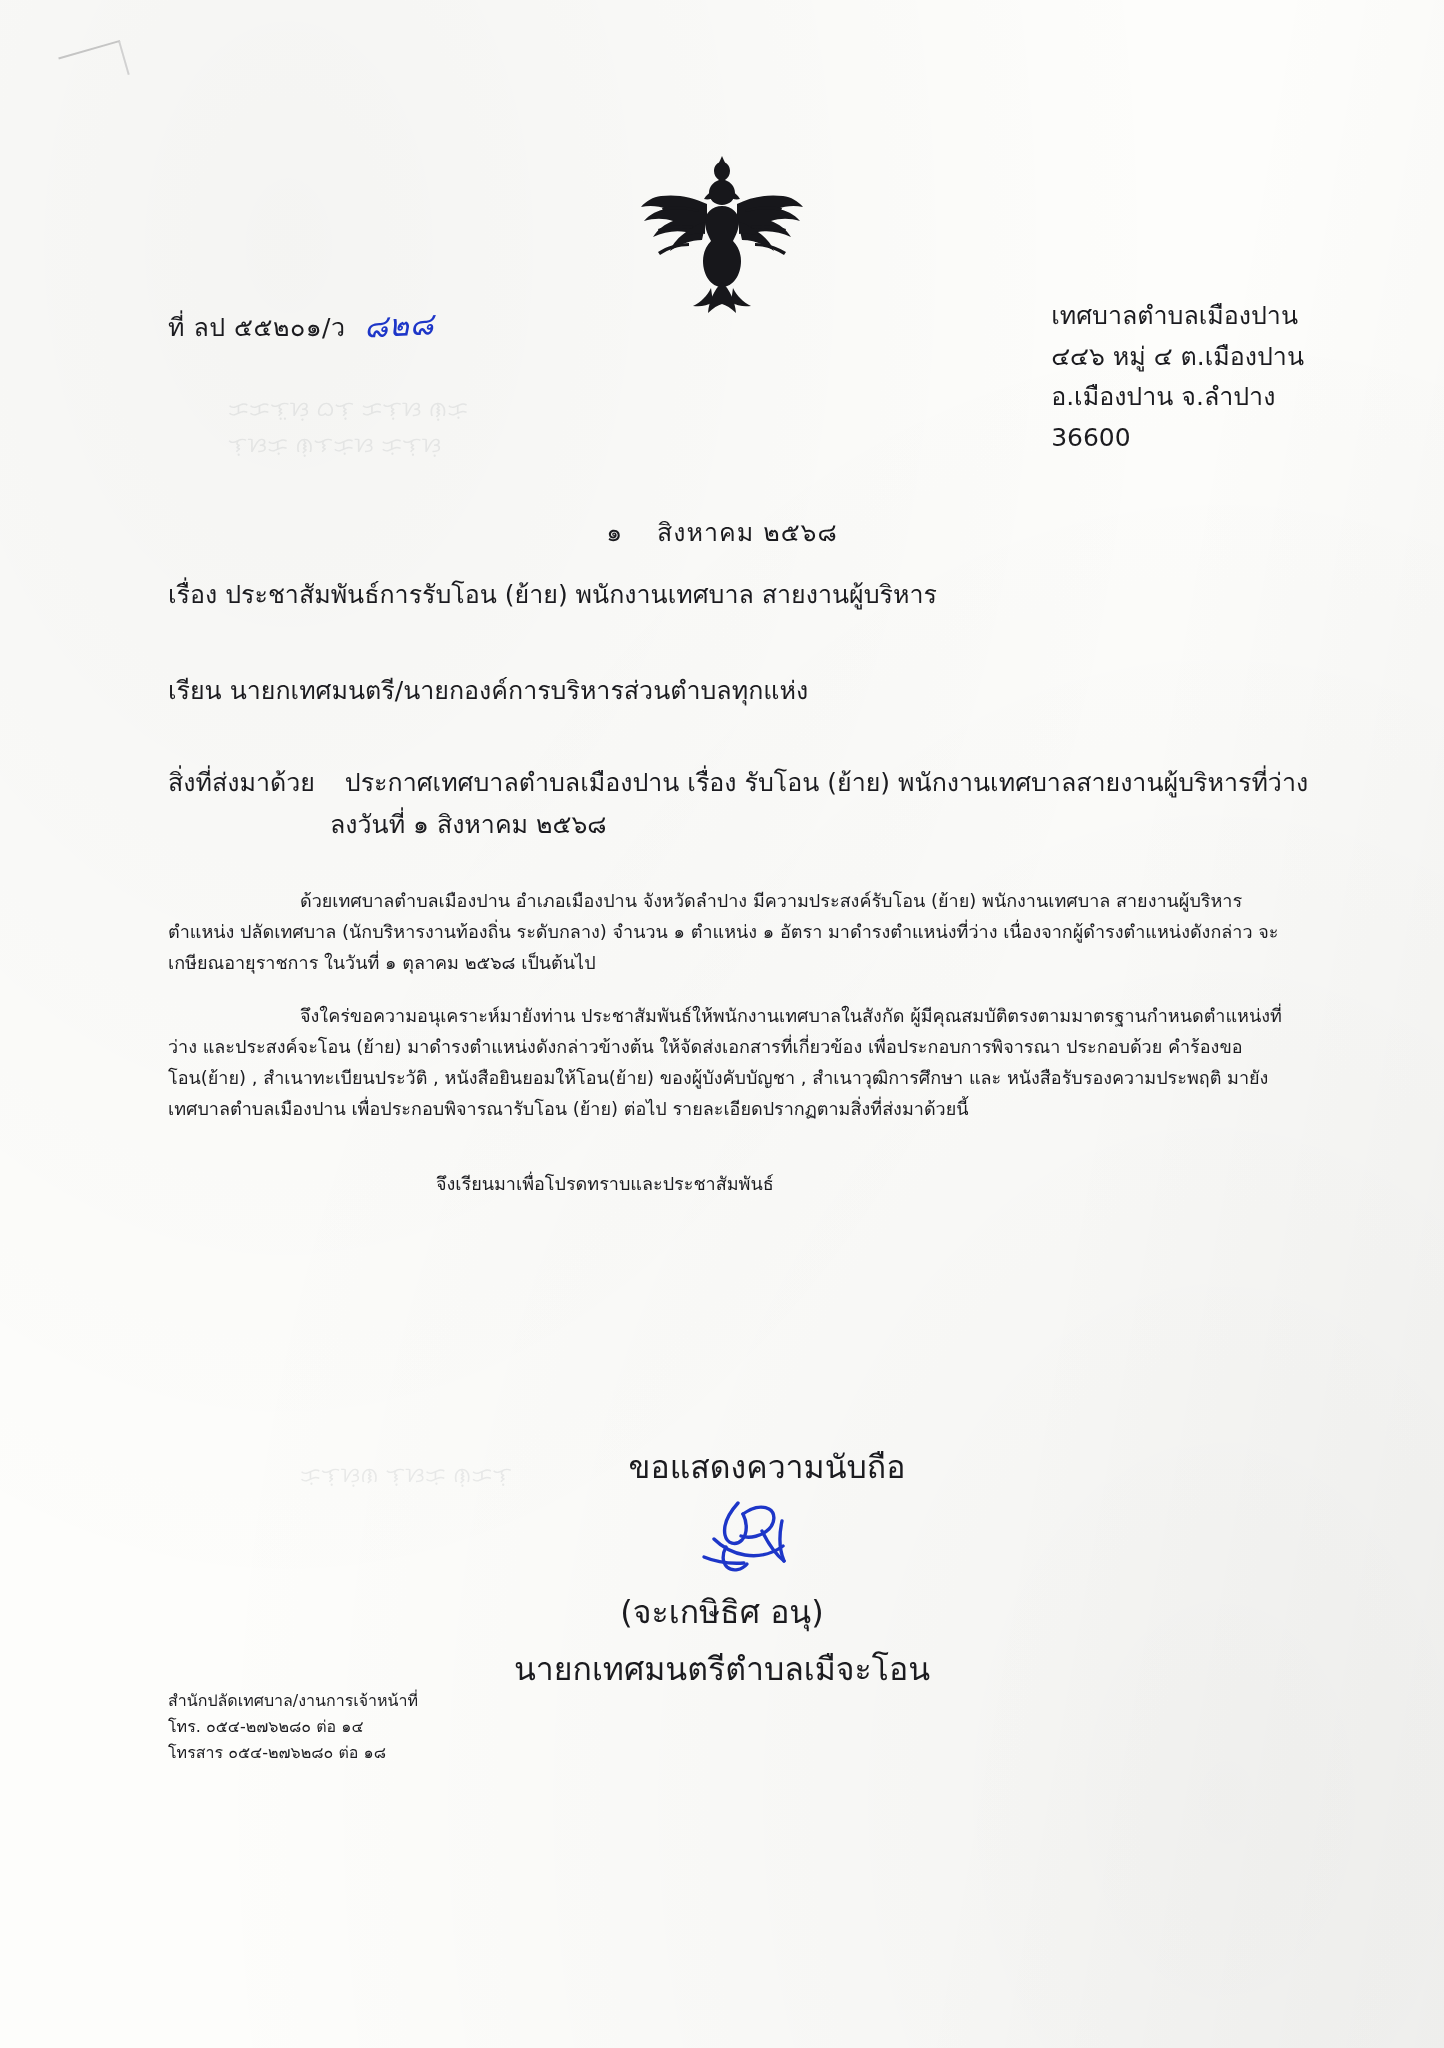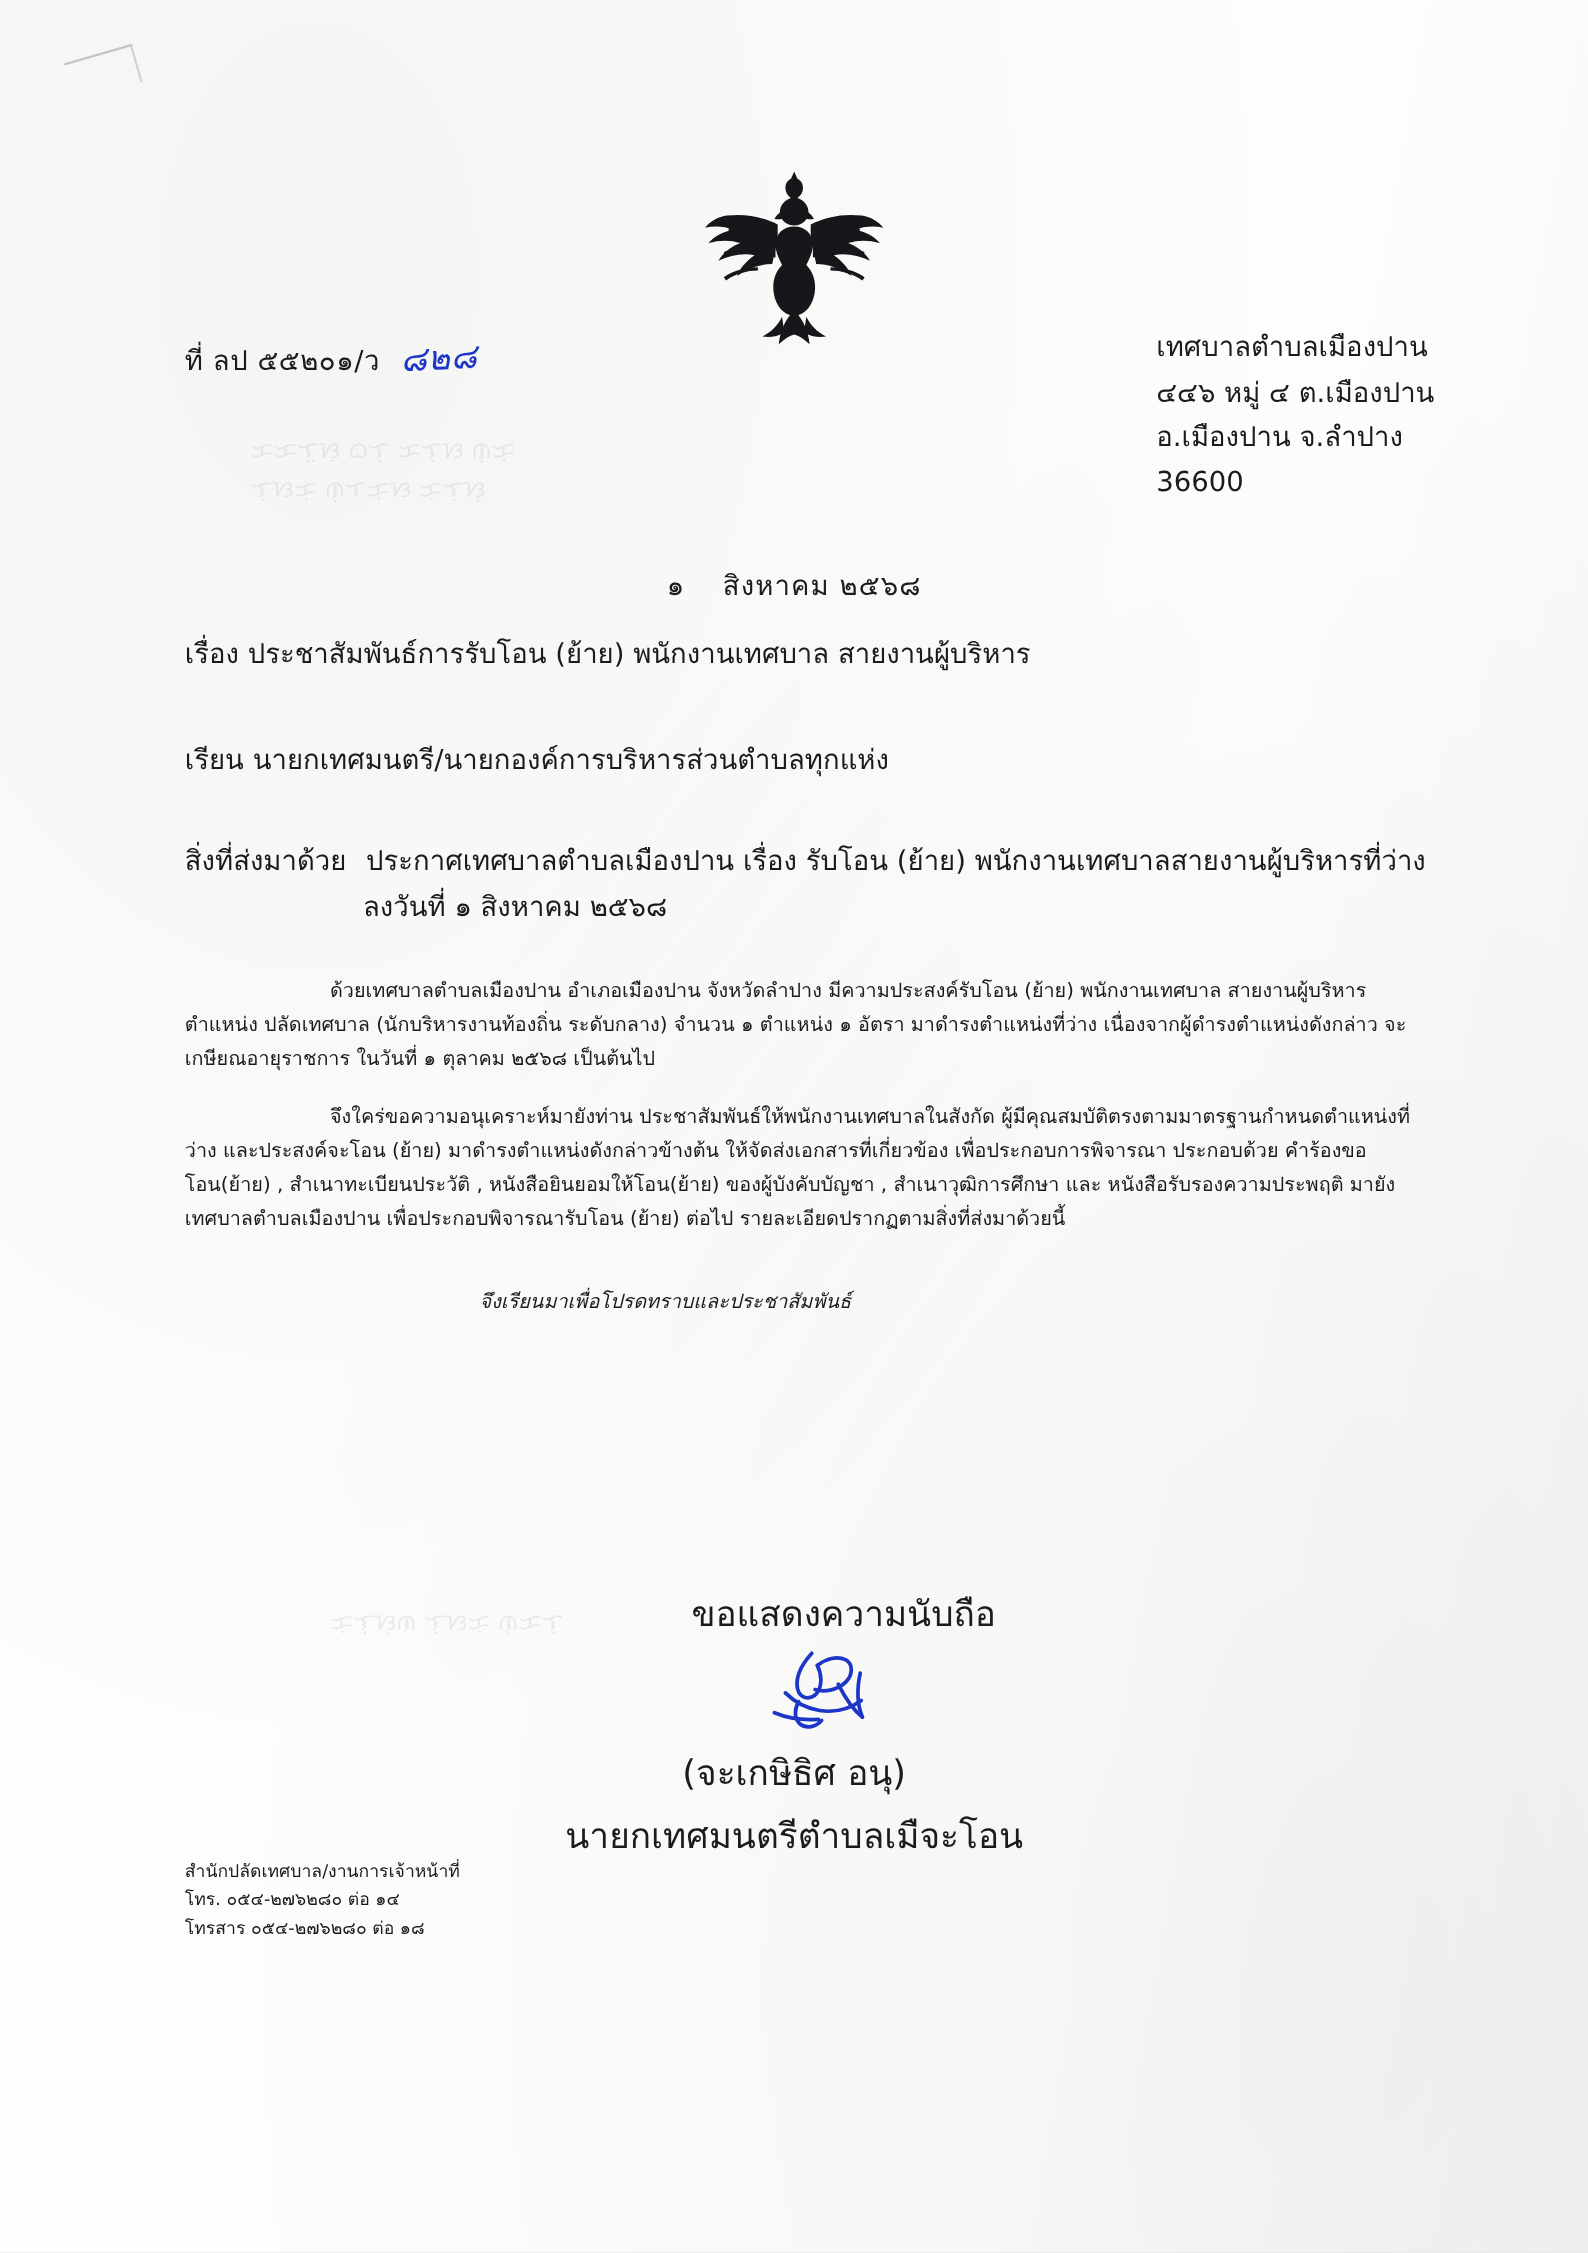--- a/index.html
+++ b/index.html
@@ -105,21 +105,21 @@
     position: absolute;
     left: 168px;
     top: 886px;
     width: 1132px;
     font-size: 18px;
     line-height: 1.72;
     text-align: left;
   }
   .body p { margin: 0 0 22px 0; }
   .body p.indent { text-indent: 132px; }
-  .body p.closing { text-indent: 268px; margin-top: 44px; font-style: italic; }
+  .body p.closing { text-indent: 268px; margin-top: 44px; }
 
   .signature-block {
     position: absolute;
     left: 0;
     right: 0;
     top: 1442px;
     text-align: center;
     font-size: 32px;
     line-height: 1.6;
   }
@@ -221,21 +221,21 @@
     <span>ประชาสัมพันธ์การรับโอน (ย้าย) พนักงานเทศบาล สายงานผู้บริหาร</span>
   </div>
 
   <div class="field-row" id="attn-row">
     <span>เรียน</span>
     <span>นายกเทศมนตรี/นายกองค์การบริหารส่วนตำบลทุกแห่ง</span>
   </div>
 
   <div class="field-row" id="encl-row">
     <span>สิ่งที่ส่งมาด้วย</span>
-    <span style="margin-left:10px">ประกาศเทศบาลตำบลเมืองปาน เรื่อง รับโอน (ย้าย) พนักงานเทศบาลสายงานผู้บริหารที่ว่าง</span>
+    <span style="margin-left:22px">ประกาศเทศบาลตำบลเมืองปาน เรื่อง รับโอน (ย้าย) พนักงานเทศบาลสายงานผู้บริหารที่ว่าง</span>
   </div>
   <div class="field-row" id="encl-row-2">
     <span>ลงวันที่ ๑ สิงหาคม ๒๕๖๘</span>
   </div>
 
   <div class="body">
     <p class="indent">ด้วยเทศบาลตำบลเมืองปาน อำเภอเมืองปาน จังหวัดลำปาง มีความประสงค์รับโอน (ย้าย) พนักงานเทศบาล สายงานผู้บริหาร ตำแหน่ง ปลัดเทศบาล (นักบริหารงานท้องถิ่น ระดับกลาง)  จำนวน ๑ ตำแหน่ง ๑ อัตรา มาดำรงตำแหน่งที่ว่าง เนื่องจากผู้ดำรงตำแหน่งดังกล่าว จะเกษียณอายุราชการ ในวันที่ ๑ ตุลาคม ๒๕๖๘ เป็นต้นไป</p>
     <p class="indent">จึงใคร่ขอความอนุเคราะห์มายังท่าน ประชาสัมพันธ์ให้พนักงานเทศบาลในสังกัด ผู้มีคุณสมบัติตรงตามมาตรฐานกำหนดตำแหน่งที่ว่าง และประสงค์จะโอน (ย้าย) มาดำรงตำแหน่งดังกล่าวข้างต้น ให้จัดส่งเอกสารที่เกี่ยวข้อง เพื่อประกอบการพิจารณา ประกอบด้วย คำร้องขอโอน(ย้าย) , สำเนาทะเบียนประวัติ , หนังสือยินยอมให้โอน(ย้าย) ของผู้บังคับบัญชา , สำเนาวุฒิการศึกษา และ หนังสือรับรองความประพฤติ มายังเทศบาลตำบลเมืองปาน เพื่อประกอบพิจารณารับโอน (ย้าย) ต่อไป รายละเอียดปรากฏตามสิ่งที่ส่งมาด้วยนี้</p>
     <p class="closing">จึงเรียนมาเพื่อโปรดทราบและประชาสัมพันธ์</p>
   </div>

